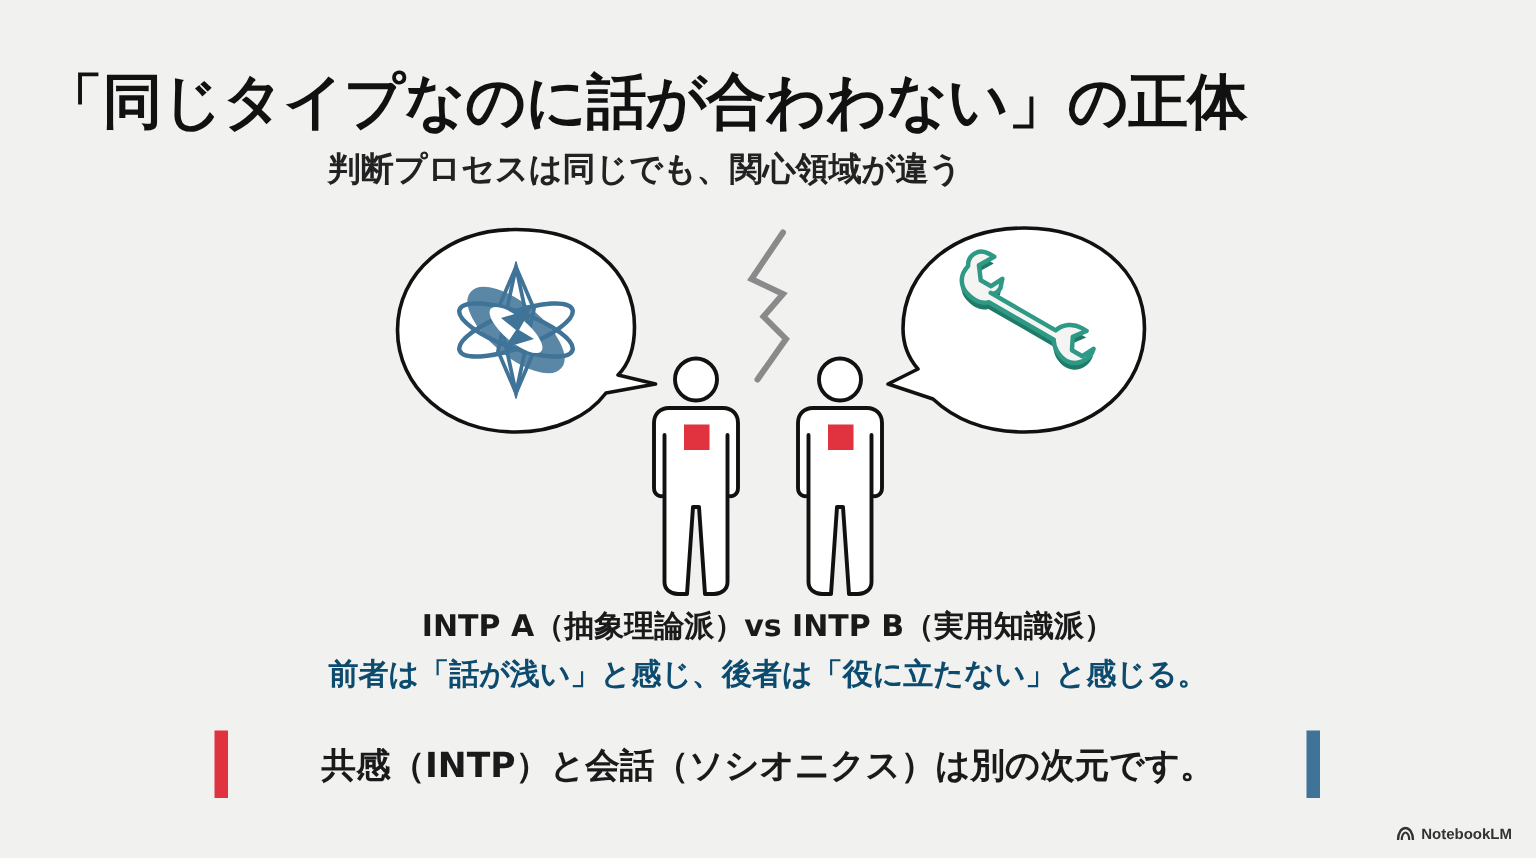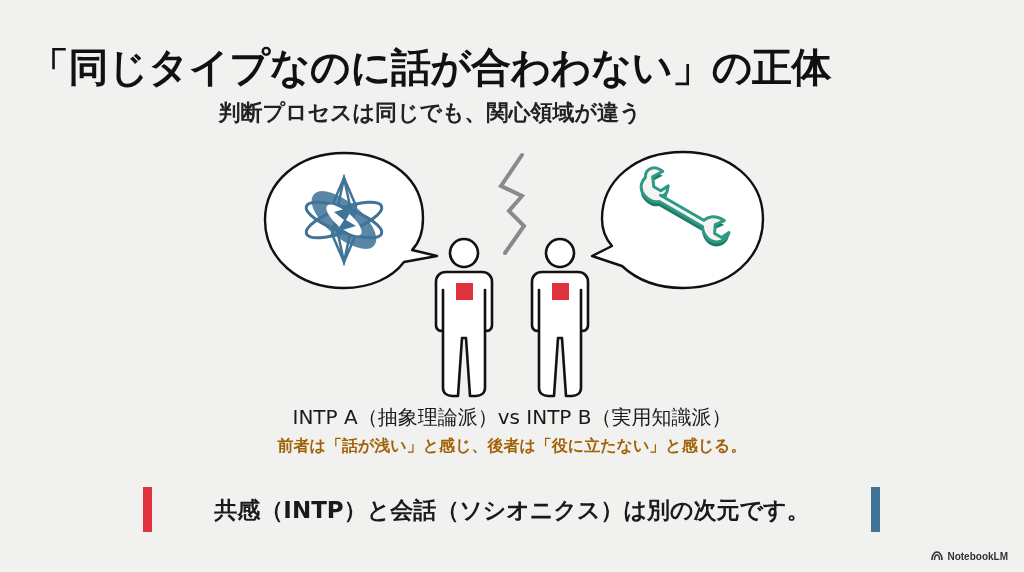--- a/index.html
+++ b/index.html
@@ -30,30 +30,30 @@
     .illustration {
       position: absolute;
       left: 0; top: 0;
       width: 1024px; height: 572px;
     }
     .caption-line1 {
       position: absolute;
       left: 0; top: 404px; width: 1024px;
       text-align: center;
       font-size: 20px;
-      font-weight: normal;
+      font-weight: bold;
       color: #1a1a1a;
     }
     .caption-line2 {
       position: absolute;
       left: 0; top: 436px; width: 1024px;
       text-align: center;
-      font-size: 16px;
+      font-size: 20px;
       font-weight: bold;
-      color: #a16207;
+      color: #0c4a6e;
     }
     .callout {
       position: absolute;
       left: 0; top: 495px; width: 1024px;
       text-align: center;
       font-size: 23px;
       font-weight: bold;
       color: #1a1a1a;
     }
     .bar {

